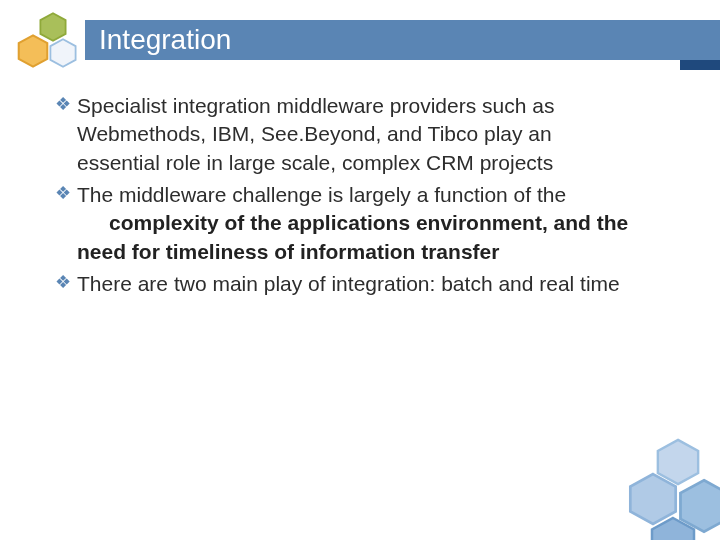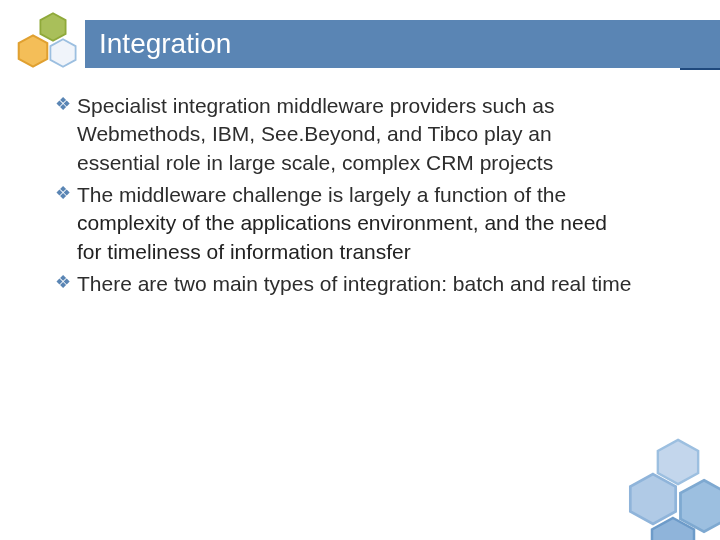--- a/index.html
+++ b/index.html
@@ -5,21 +5,21 @@
   * { margin: 0; padding: 0; box-sizing: border-box; }
   html, body { width: 720px; height: 540px; font-family: Verdana, Geneva, sans-serif; background: #fff; overflow: hidden; }
   .slide { position: relative; width: 720px; height: 540px; }
 
   
   .title-bar {
     position: absolute;
     top: 20px;
     left: 85px;
     right: 0;
-    height: 48px;
+    height: 40px;
     background: #5a85b4;
     display: flex;
     align-items: center;
     padding-left: 14px;
   }
   .title-bar-right {
     position: absolute;
     top: 20px;
     right: 0;
     width: 40px;
@@ -71,21 +71,21 @@
     font-size: 21px;
     color: #2d2d2d;
   }
   .bullet-marker {
     flex: 0 0 22px;
     color: #5a85b4;
     font-size: 18px;
     line-height: 1.4;
   }
   .bullet-text { flex: 1; }
-  .bold { font-weight: 400; color: #222; }
+  .bold { font-weight: 700; color: #222; margin-left: 32px; }
 </style>
 </head>
 <body>
 
 <div class="slide">
 
   <div class="title-bar-right"></div>
   <div class="title-bar">
     <span class="title-text">Integration</span>
   </div>
@@ -117,21 +117,21 @@
     </div>
     <div class="bullet">
       <span class="bullet-marker">❖</span>
       <span class="bullet-text">
         <span>The middleware challenge is largely a function of the </span><span class="bold">complexity of the applications environment, and the need for timeliness of information transfer</span><span></span>
       </span>
     </div>
     <div class="bullet">
       <span class="bullet-marker">❖</span>
       <span class="bullet-text">
-        <span>There are two main types of integration: batch and real time</span><span class="bold"></span><span></span>
+        <span>There are two main play of integration: batch and real time</span><span class="bold"></span><span></span>
       </span>
     </div>
   </div>
 
   <div class="hex-cluster-bottom">
     <div class="hexb" style="top:8px;left:64px;width:48px;height:48px;">
       <svg viewBox="0 0 100 100">
           <polygon points="50,4 92,27 92,73 50,96 8,73 8,27" fill="#c3d6ec" stroke="#9cbfe0" stroke-width="5"></polygon>
         </svg>
     </div>

